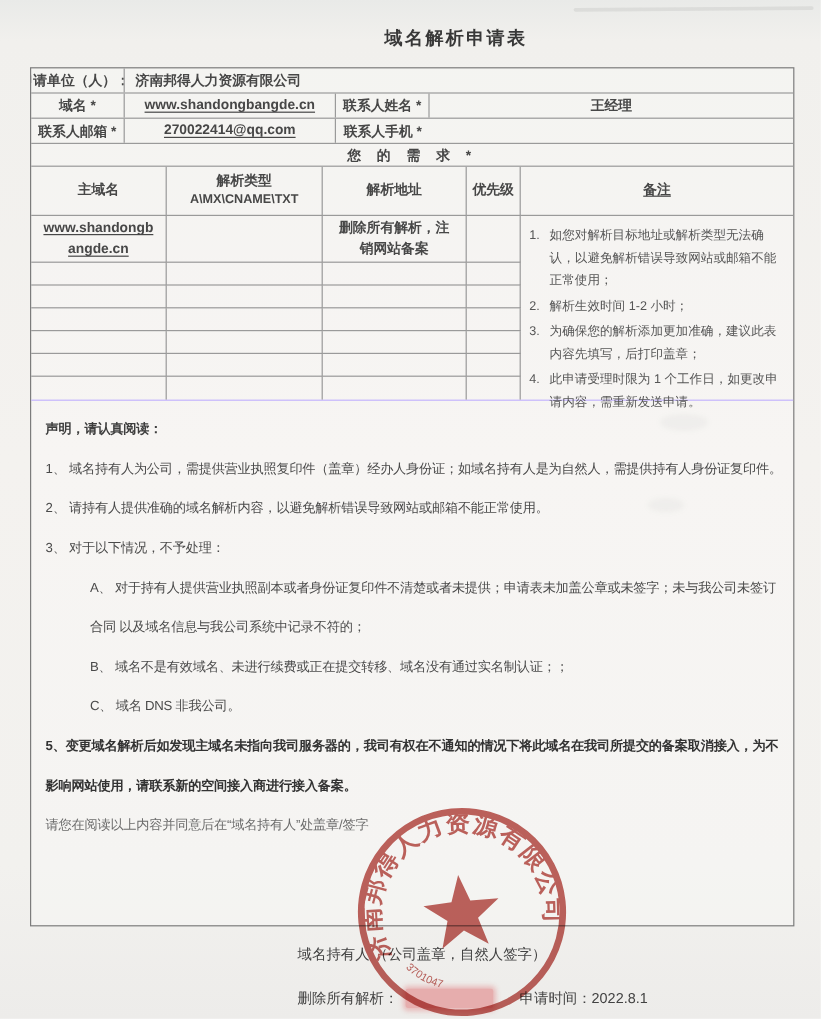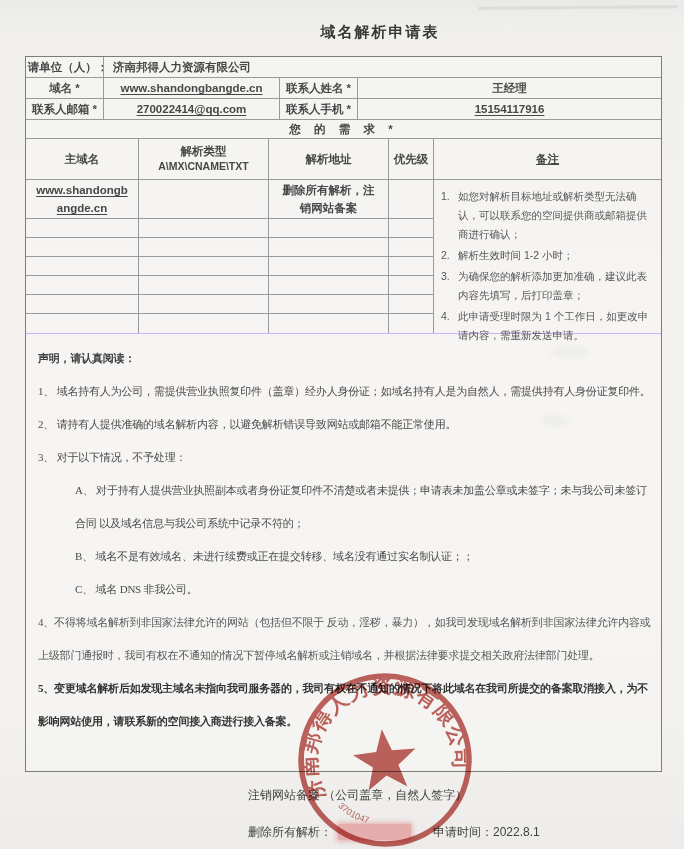--- a/index.html
+++ b/index.html
@@ -45,21 +45,21 @@
     line-height:18px;padding:0 9px;font-size:11.5px;}
   .addr-cell{font-weight:bold;text-align:center;line-height:18px;padding:0 9px;}
   .remarks-cell{grid-column:5;grid-row:2/9;border-right:none;border-bottom:none;
     display:block;padding:7px 6px 0 7px;}
   .rmk{display:flex;font-size:10.5px;line-height:19px;color:#565656;margin-bottom:2px;}
   .rmk .n{width:17px;flex:none;}
   .rmk .t{flex:1;}
 
   
   .decl{height:437px;box-sizing:border-box;padding:8px 8px 0 12px;overflow:hidden;}
-  .decl p{margin:0;line-height:33px;font-size:11px;color:#4a4a4a;letter-spacing:-.2px;font-family:Liberation Serif, serif;}
+  .decl p{margin:0;line-height:33px;font-size:11px;color:#4a4a4a;letter-spacing:-.2px;}
   .decl .head{font-weight:600;color:#3e3e3e;}
   .decl .sub{margin-left:37px;}
   .decl .b5{font-weight:bold;color:#333;}
   .decl .i4{color:#565656;}
   .decl .consent{color:#6b6b6b;}
 
   
   .holder-line{position:absolute;left:248px;top:787px;font-size:12px;color:#424242;}
   .handler-line{position:absolute;left:248px;top:824px;font-size:12px;color:#424242;}
   .redact{display:inline-block;width:73px;height:16px;margin-left:6px;vertical-align:-4px;
@@ -92,23 +92,20 @@
       </div>
     <div class="cell">联系人姓名 *</div>
     <div class="cell">王经理</div>
   </div>
   <div class="rowA">
     <div class="cell">联系人邮箱 *</div>
     <div class="cell">
         <span class="u">270022414@qq.com</span>
       </div>
     <div class="cell">联系人手机 *</div>
-    <div class="cell">
-        <span class="u">15154117916</span>
-      </div>
   </div>
   <div class="needs-banner">您 的 需 求 *</div>
 
   <div class="gridB">
     <div class="c hdr" style="grid-row:1;grid-column:1;">主域名</div>
     <div class="c hdr" style="grid-row:1;grid-column:2;">
       <span>解析类型</span>
       <span class="sub">A\MX\CNAME\TXT</span>
     </div>
     <div class="c hdr" style="grid-row:1;grid-column:3;">解析地址</div>
@@ -116,21 +113,21 @@
     <div class="c hdr col5" style="grid-row:1;grid-column:5;">备注</div>
 
     <div class="c domain-cell u" style="grid-row:2;grid-column:1;">www.shandongbangde.cn</div>
     <div class="c" style="grid-row:2;grid-column:2;"></div>
     <div class="c addr-cell" style="grid-row:2;grid-column:3;">删除所有解析，注销网站备案</div>
     <div class="c" style="grid-row:2;grid-column:4;"></div>
 
     <div class="remarks-cell">
       <div class="rmk">
         <span class="n">1.</span>
-        <span class="t">如您对解析目标地址或解析类型无法确认，可以联系您的空间提供商或邮箱提供商进行确认；</span>
+        <span class="t">如您对解析目标地址或解析类型无法确认，以避免解析错误导致网站或邮箱不能正常使用；</span>
       </div>
       <div class="rmk">
         <span class="n">2.</span>
         <span class="t">解析生效时间 1-2 小时；</span>
       </div>
       <div class="rmk">
         <span class="n">3.</span>
         <span class="t">为确保您的解析添加更加准确，建议此表内容先填写，后打印盖章；</span>
       </div>
       <div class="rmk">
@@ -166,26 +163,26 @@
   </div>
 
   <div class="decl">
     <p class="head">声明，请认真阅读：</p>
     <p>1、 域名持有人为公司，需提供营业执照复印件（盖章）经办人身份证；如域名持有人是为自然人，需提供持有人身份证复印件。</p>
     <p>2、 请持有人提供准确的域名解析内容，以避免解析错误导致网站或邮箱不能正常使用。</p>
     <p>3、 对于以下情况，不予处理：</p>
     <p class="sub">A、 对于持有人提供营业执照副本或者身份证复印件不清楚或者未提供；申请表未加盖公章或未签字；未与我公司未签订合同 以及域名信息与我公司系统中记录不符的；</p>
     <p class="sub">B、 域名不是有效域名、未进行续费或正在提交转移、域名没有通过实名制认证；；</p>
     <p class="sub">C、 域名 DNS 非我公司。</p>
-    <p class="i4">4、不得将域名解析到非国家法律允许的网站（包括但不限于 反动，淫秽，暴力），如我司发现域名解析到非国家法律允许内容或上级部门通报时，我司有权在不通知的情况下暂停域名解析或注销域名，并根据法律要求提交相关政府法律部门处理。</p>
     <p class="b5">5、变更域名解析后如发现主域名未指向我司服务器的，我司有权在不通知的情况下将此域名在我司所提交的备案取消接入，为不影响网站使用，请联系新的空间接入商进行接入备案。</p>
+    <p class="consent">请您在阅读以上内容并同意后在“域名持有人”处盖章/签字</p>
   </div>
 </div>
 
-<div class="holder-line">注销网站备案 （公司盖章，自然人签字）</div>
+<div class="holder-line">域名持有人 （公司盖章，自然人签字）</div>
 <div class="handler-line">
   <span>删除所有解析：</span><span class="redact"></span>
 </div>
 <div class="apply-time">
   <span>申请时间：</span><span>2022.8.1</span>
 </div>
 
 <svg class="stamp" viewBox="0 0 180 180">
   <defs>
     <path id="stamparc" d="M 28,122 A 69,69 0 1 1 152,122" fill="none"></path>

